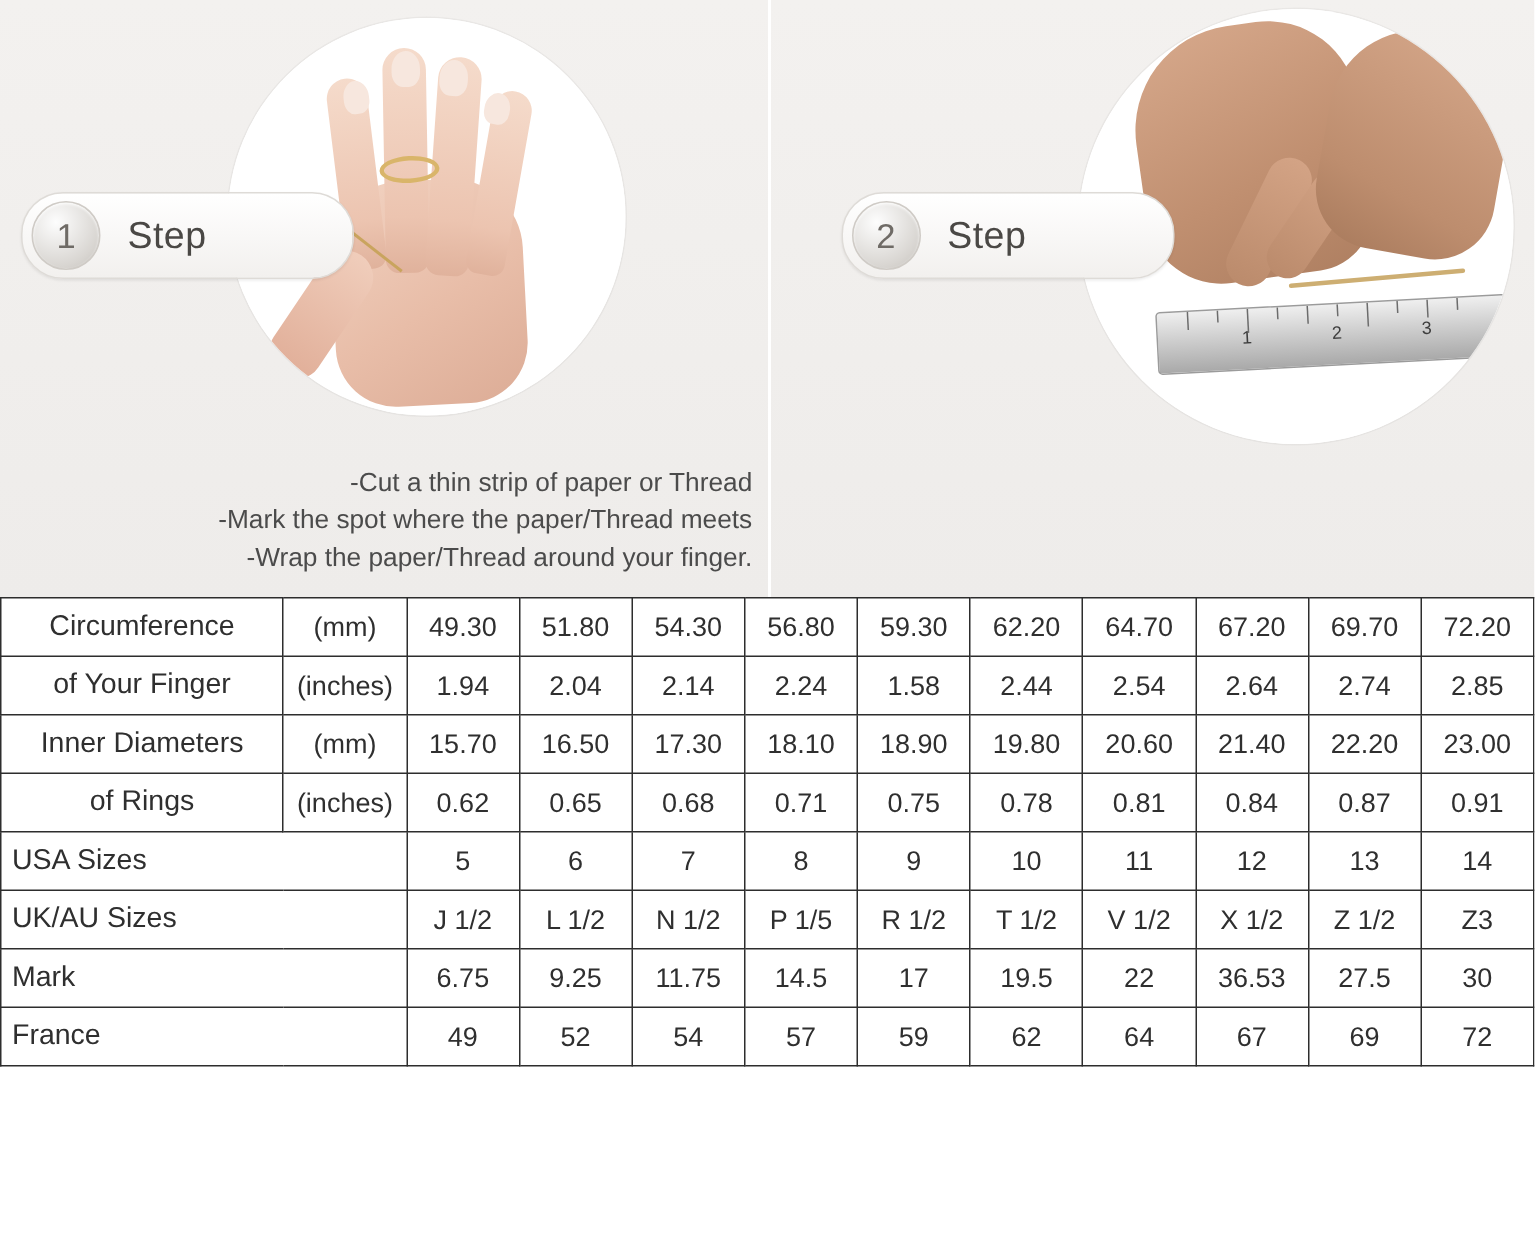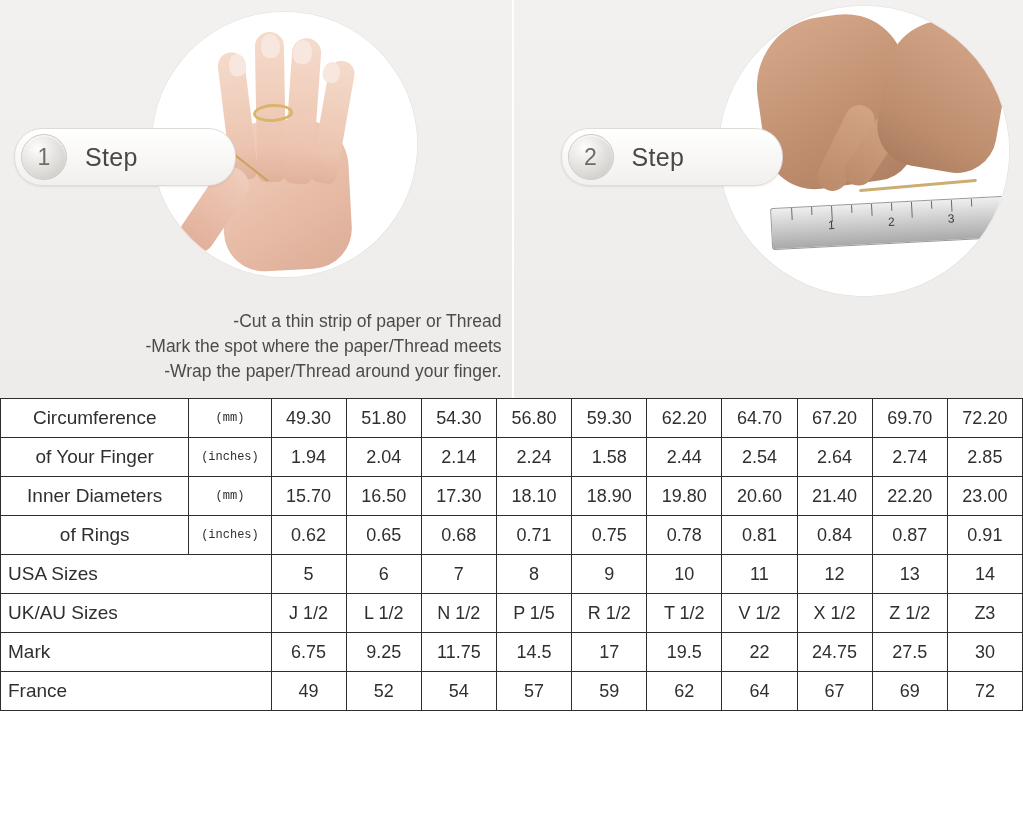--- a/index.html
+++ b/index.html
@@ -257,23 +257,22 @@
   td.rowlabel {
     text-align: center;
     font-size: 19px;
     padding: 0 6px;
   }
   td.rowlabel.left {
     text-align: left;
     padding-left: 7px;
   }
   td.unit {
-    font-size: 12px;
+    font-size: 18px;
     text-align: center;
-    font-family: Liberation Mono, monospace;
   }
   td.shaded { background: #e3e3e3; }
   col.c-label { width: 188px; }
   col.c-unit  { width: 82px; }
   col.c-data  { width: 75px; }
 </style>
 </head>
 <body>
 
 <div class="page">
@@ -443,21 +442,21 @@
           </tr>
           <tr>
             <td class="rowlabel left" colspan="2">Mark</td>
             <td>6.75</td>
             <td>9.25</td>
             <td>11.75</td>
             <td>14.5</td>
             <td>17</td>
             <td>19.5</td>
             <td>22</td>
-            <td>24.75</td>
+            <td>36.53</td>
             <td>27.5</td>
             <td>30</td>
           </tr>
           <tr>
             <td class="rowlabel left" colspan="2">France</td>
             <td>49</td>
             <td>52</td>
             <td>54</td>
             <td>57</td>
             <td>59</td>

